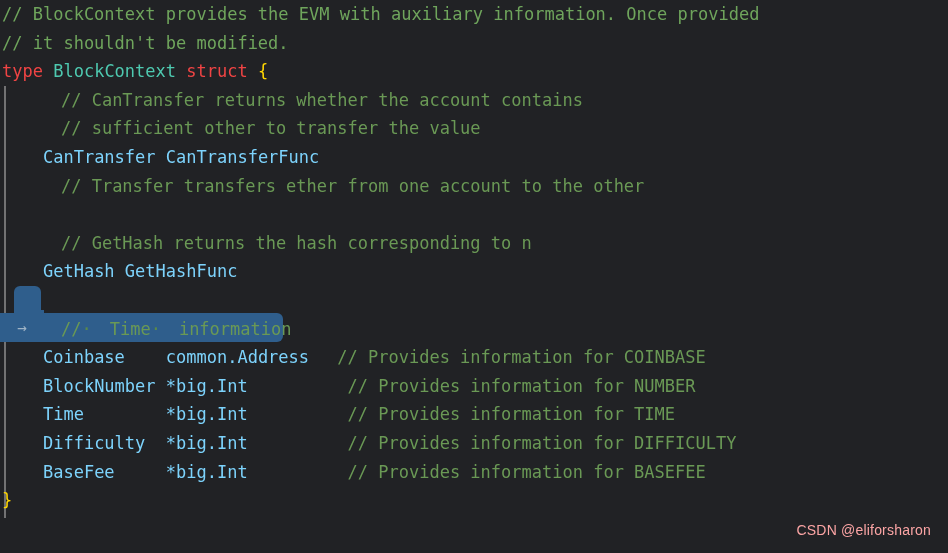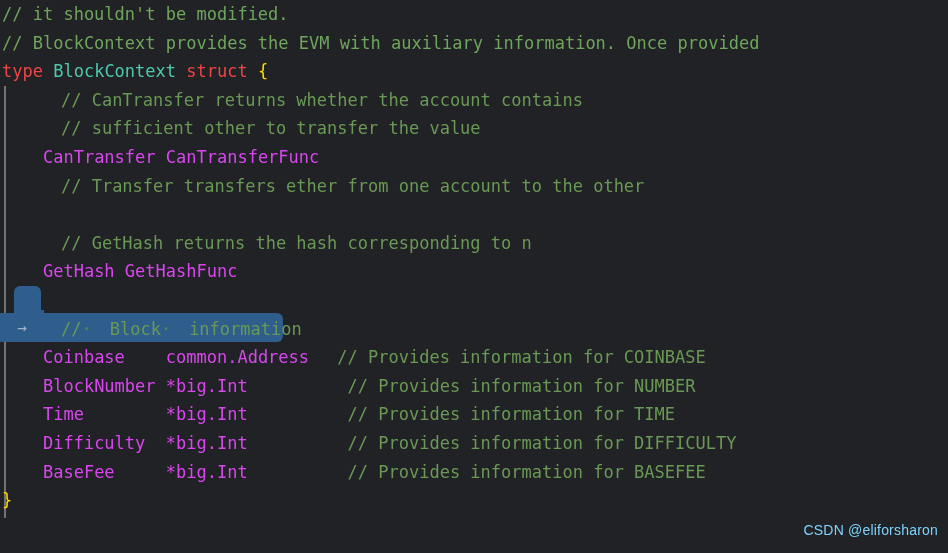--- a/index.html
+++ b/index.html
@@ -42,21 +42,21 @@
     height: 28.6px;
     white-space: pre;
     padding-left: 2px;
   }
 
   
   .cmt      { color: #6A9955; margin-left: 18px; }
   .cmt-top  { color: #6FA55C; }
   .kw       { color: #ef4444; }
   .typ      { color: #4EC9B0; }
-  .plain    { color: #d946ef; }
+  .plain    { color: #7dd3fc; }
   .brace    { color: #FFD602; }
   .ws-dot   { color: #5a8a4a; }
 
   
   .sel-stub {
     position: absolute;
     left: 14px;
     top: 286px;
     width: 27px;
     height: 30px;
@@ -97,54 +97,54 @@
     color: #9fb4c6;
     font-size: 16px;
     line-height: 29px;
     text-align: center;
     pointer-events: none;
   }
 
   
   .watermark {
     position: absolute;
-    right: 10px;
+    right: 17px;
     bottom: 8px;
-    color: #7dd3fc;
+    color: #fca5a5;
     font-family: "Liberation Sans", "DejaVu Sans", sans-serif;
     font-size: 14px;
     letter-spacing: .2px;
     z-index: 5;
   }
 </style>
 </head>
 <body>
 
 <div id="editor">
 
   <div class="indent-guide"></div>
 
   <div class="sel-stub"></div>
   <div class="sel-row-cap"></div>
   <div class="sel-row"></div>
   <div class="tab-arrow">→</div>
 
   <div class="code" id="code-body">
+      <div class="line"><span class="cmt-top">// BlockContext provides the EVM with auxiliary information. Once provided</span></div>
       <div class="line"><span class="cmt-top">// it shouldn't be modified.</span></div>
-      <div class="line"><span class="cmt-top">// BlockContext provides the EVM with auxiliary information. Once provided</span></div>
       <div class="line"><span class="kw">type</span><span class="plain"> </span><span class="typ">BlockContext</span><span class="plain"> </span><span class="kw">struct</span><span class="plain"> </span><span class="brace">{</span></div>
       <div class="line"><span class="plain">    </span><span class="cmt">// CanTransfer returns whether the account contains</span></div>
       <div class="line"><span class="plain">    </span><span class="cmt">// sufficient other to transfer the value</span></div>
       <div class="line"><span class="plain">    </span><span class="plain">CanTransfer CanTransferFunc</span></div>
       <div class="line"><span class="plain">    </span><span class="cmt">// Transfer transfers ether from one account to the other</span></div>
       <div class="line"><span class="plain">    </span></div>
       <div class="line"><span class="plain">    </span><span class="cmt">// GetHash returns the hash corresponding to n</span></div>
       <div class="line"><span class="plain">    </span><span class="plain">GetHash GetHashFunc</span></div>
       <div class="line"><span class="plain"></span></div>
-      <div class="line"><span class="plain">    </span><span class="cmt">//</span><span class="ws-dot">·</span><span class="cmt">Block</span><span class="ws-dot">·</span><span class="cmt">information</span></div>
+      <div class="line"><span class="plain">    </span><span class="cmt">//</span><span class="ws-dot">·</span><span class="cmt">Time</span><span class="ws-dot">·</span><span class="cmt">information</span></div>
       <div class="line"><span class="plain">    </span><span class="plain">Coinbase    common.Address </span><span class="cmt">// Provides information for COINBASE</span></div>
       <div class="line"><span class="plain">    </span><span class="plain">BlockNumber *big.Int        </span><span class="cmt">// Provides information for NUMBER</span></div>
       <div class="line"><span class="plain">    </span><span class="plain">Time        *big.Int        </span><span class="cmt">// Provides information for TIME</span></div>
       <div class="line"><span class="plain">    </span><span class="plain">Difficulty  *big.Int        </span><span class="cmt">// Provides information for DIFFICULTY</span></div>
       <div class="line"><span class="plain">    </span><span class="plain">BaseFee     *big.Int        </span><span class="cmt">// Provides information for BASEFEE</span></div>
       <div class="line"><span class="brace">}</span></div>
     </div>
 
   <div class="watermark">CSDN @eliforsharon</div>
 </div>

